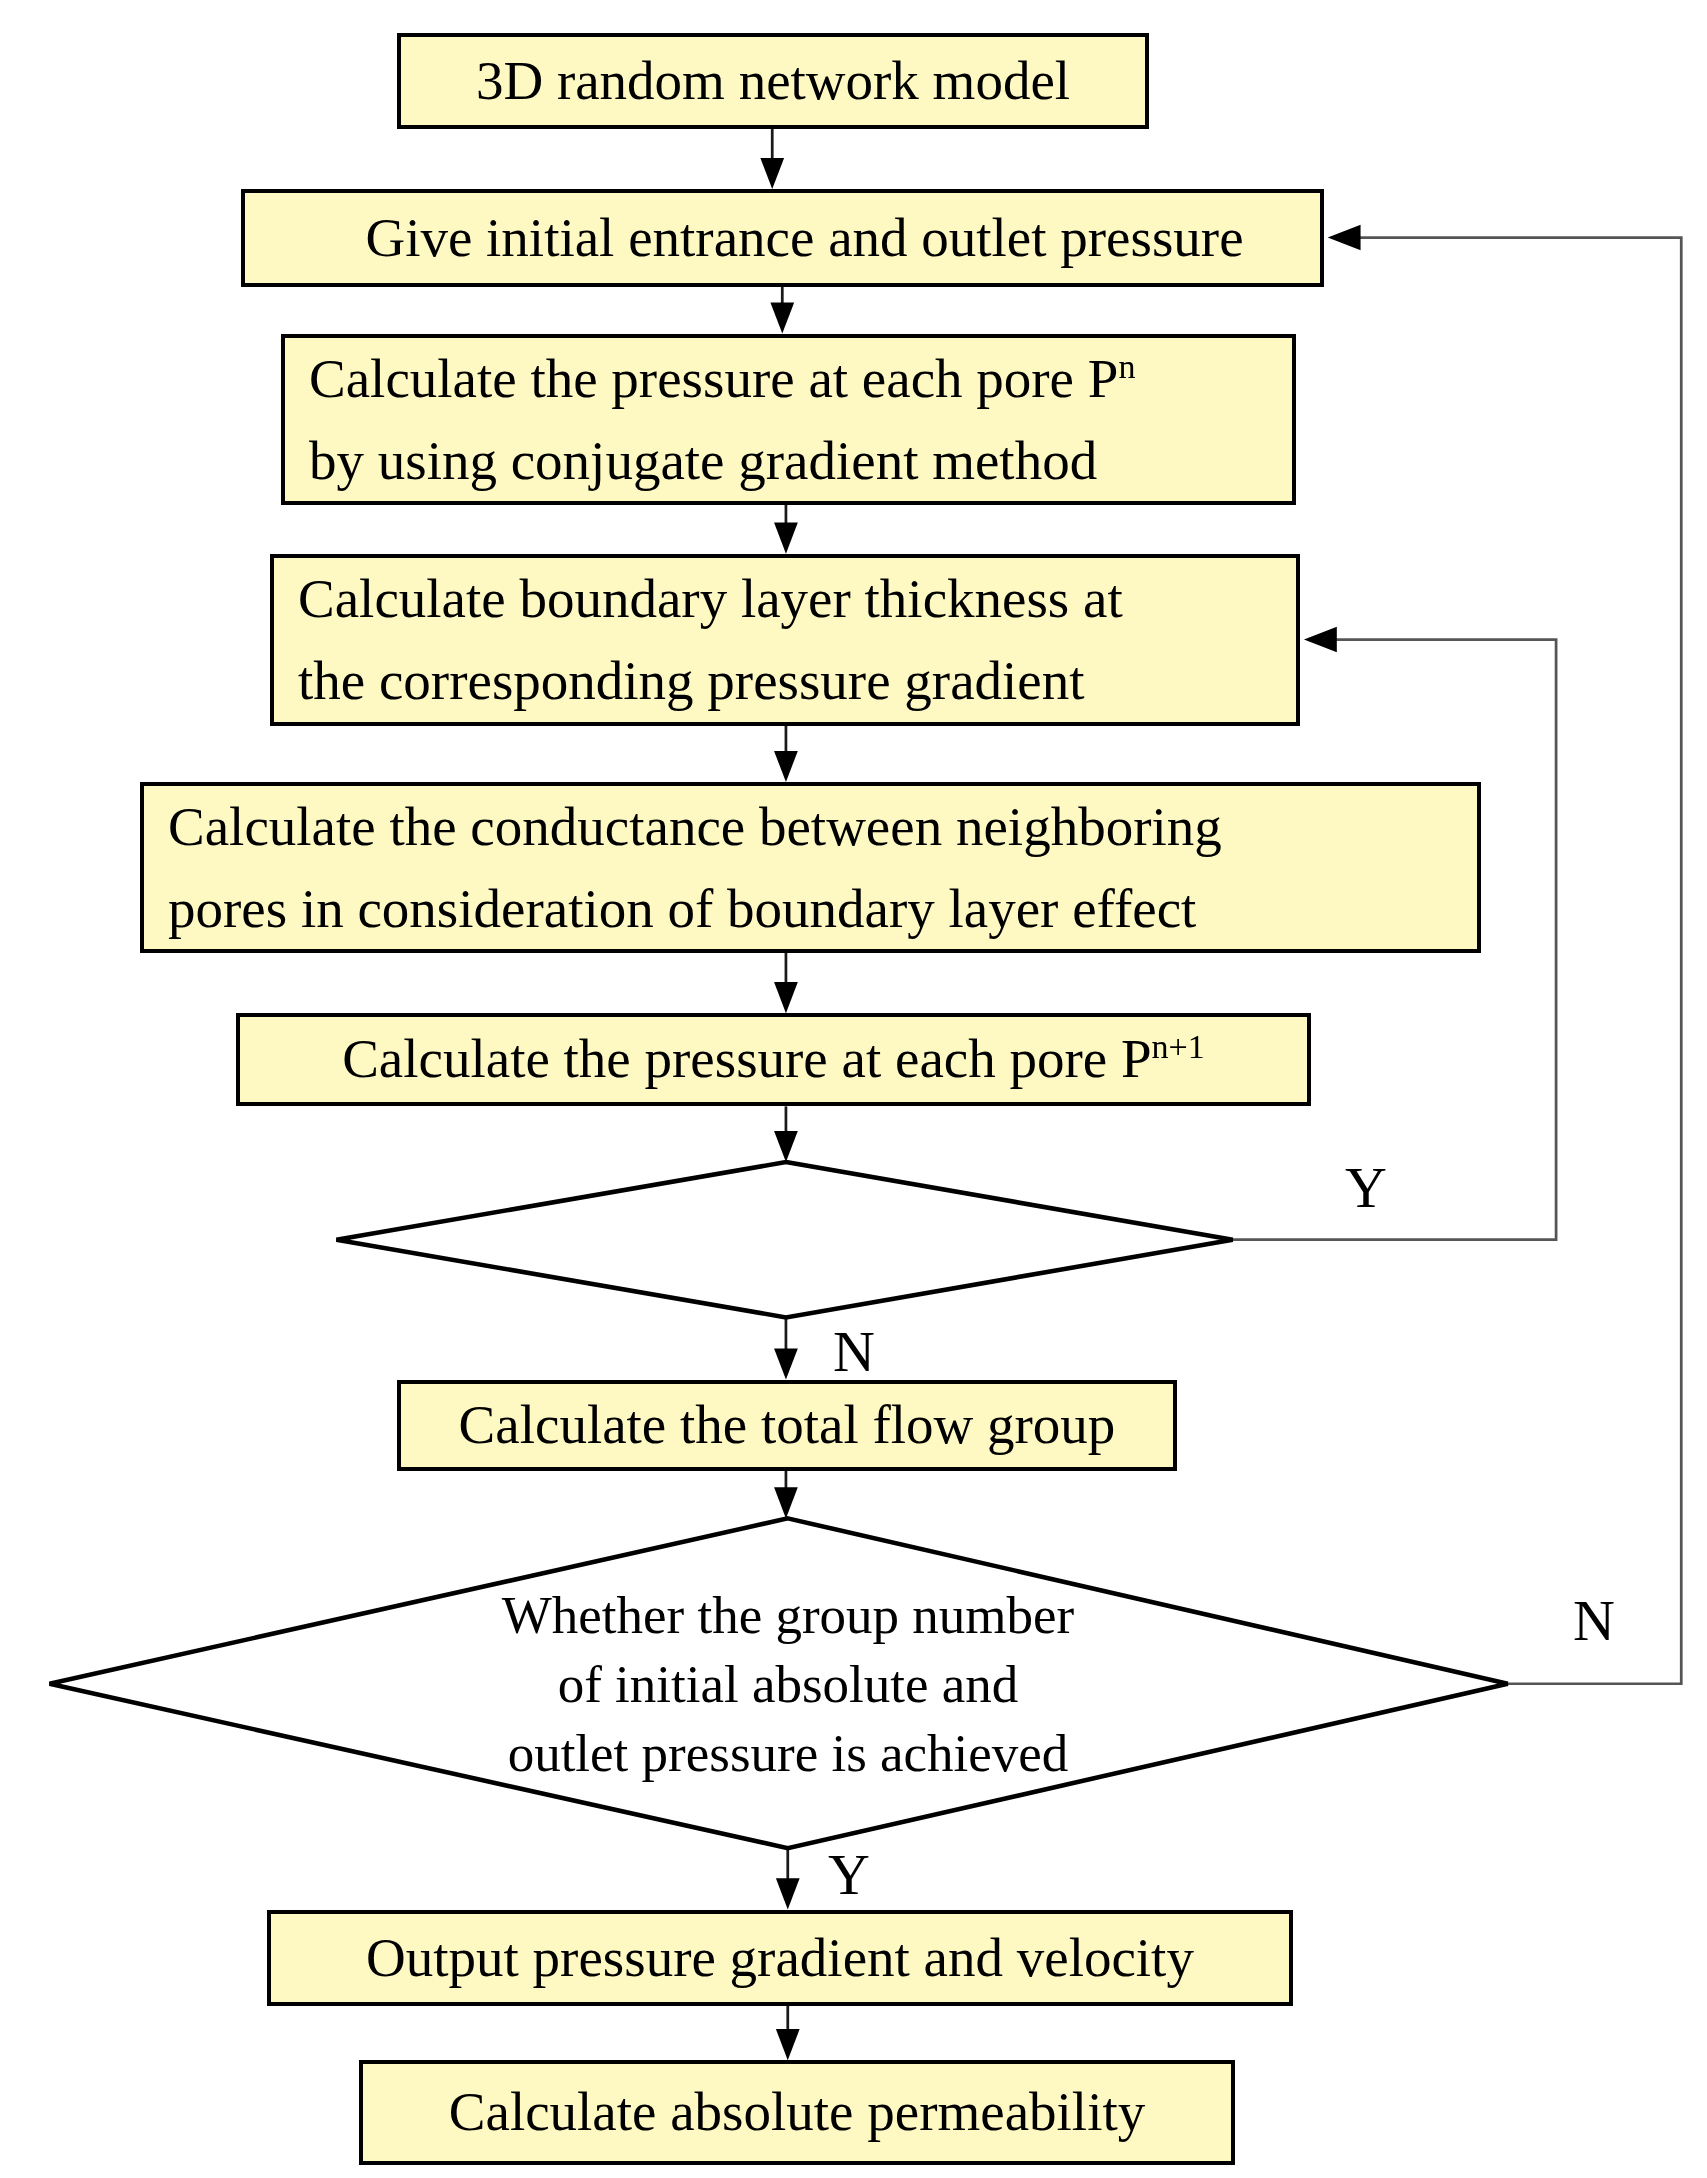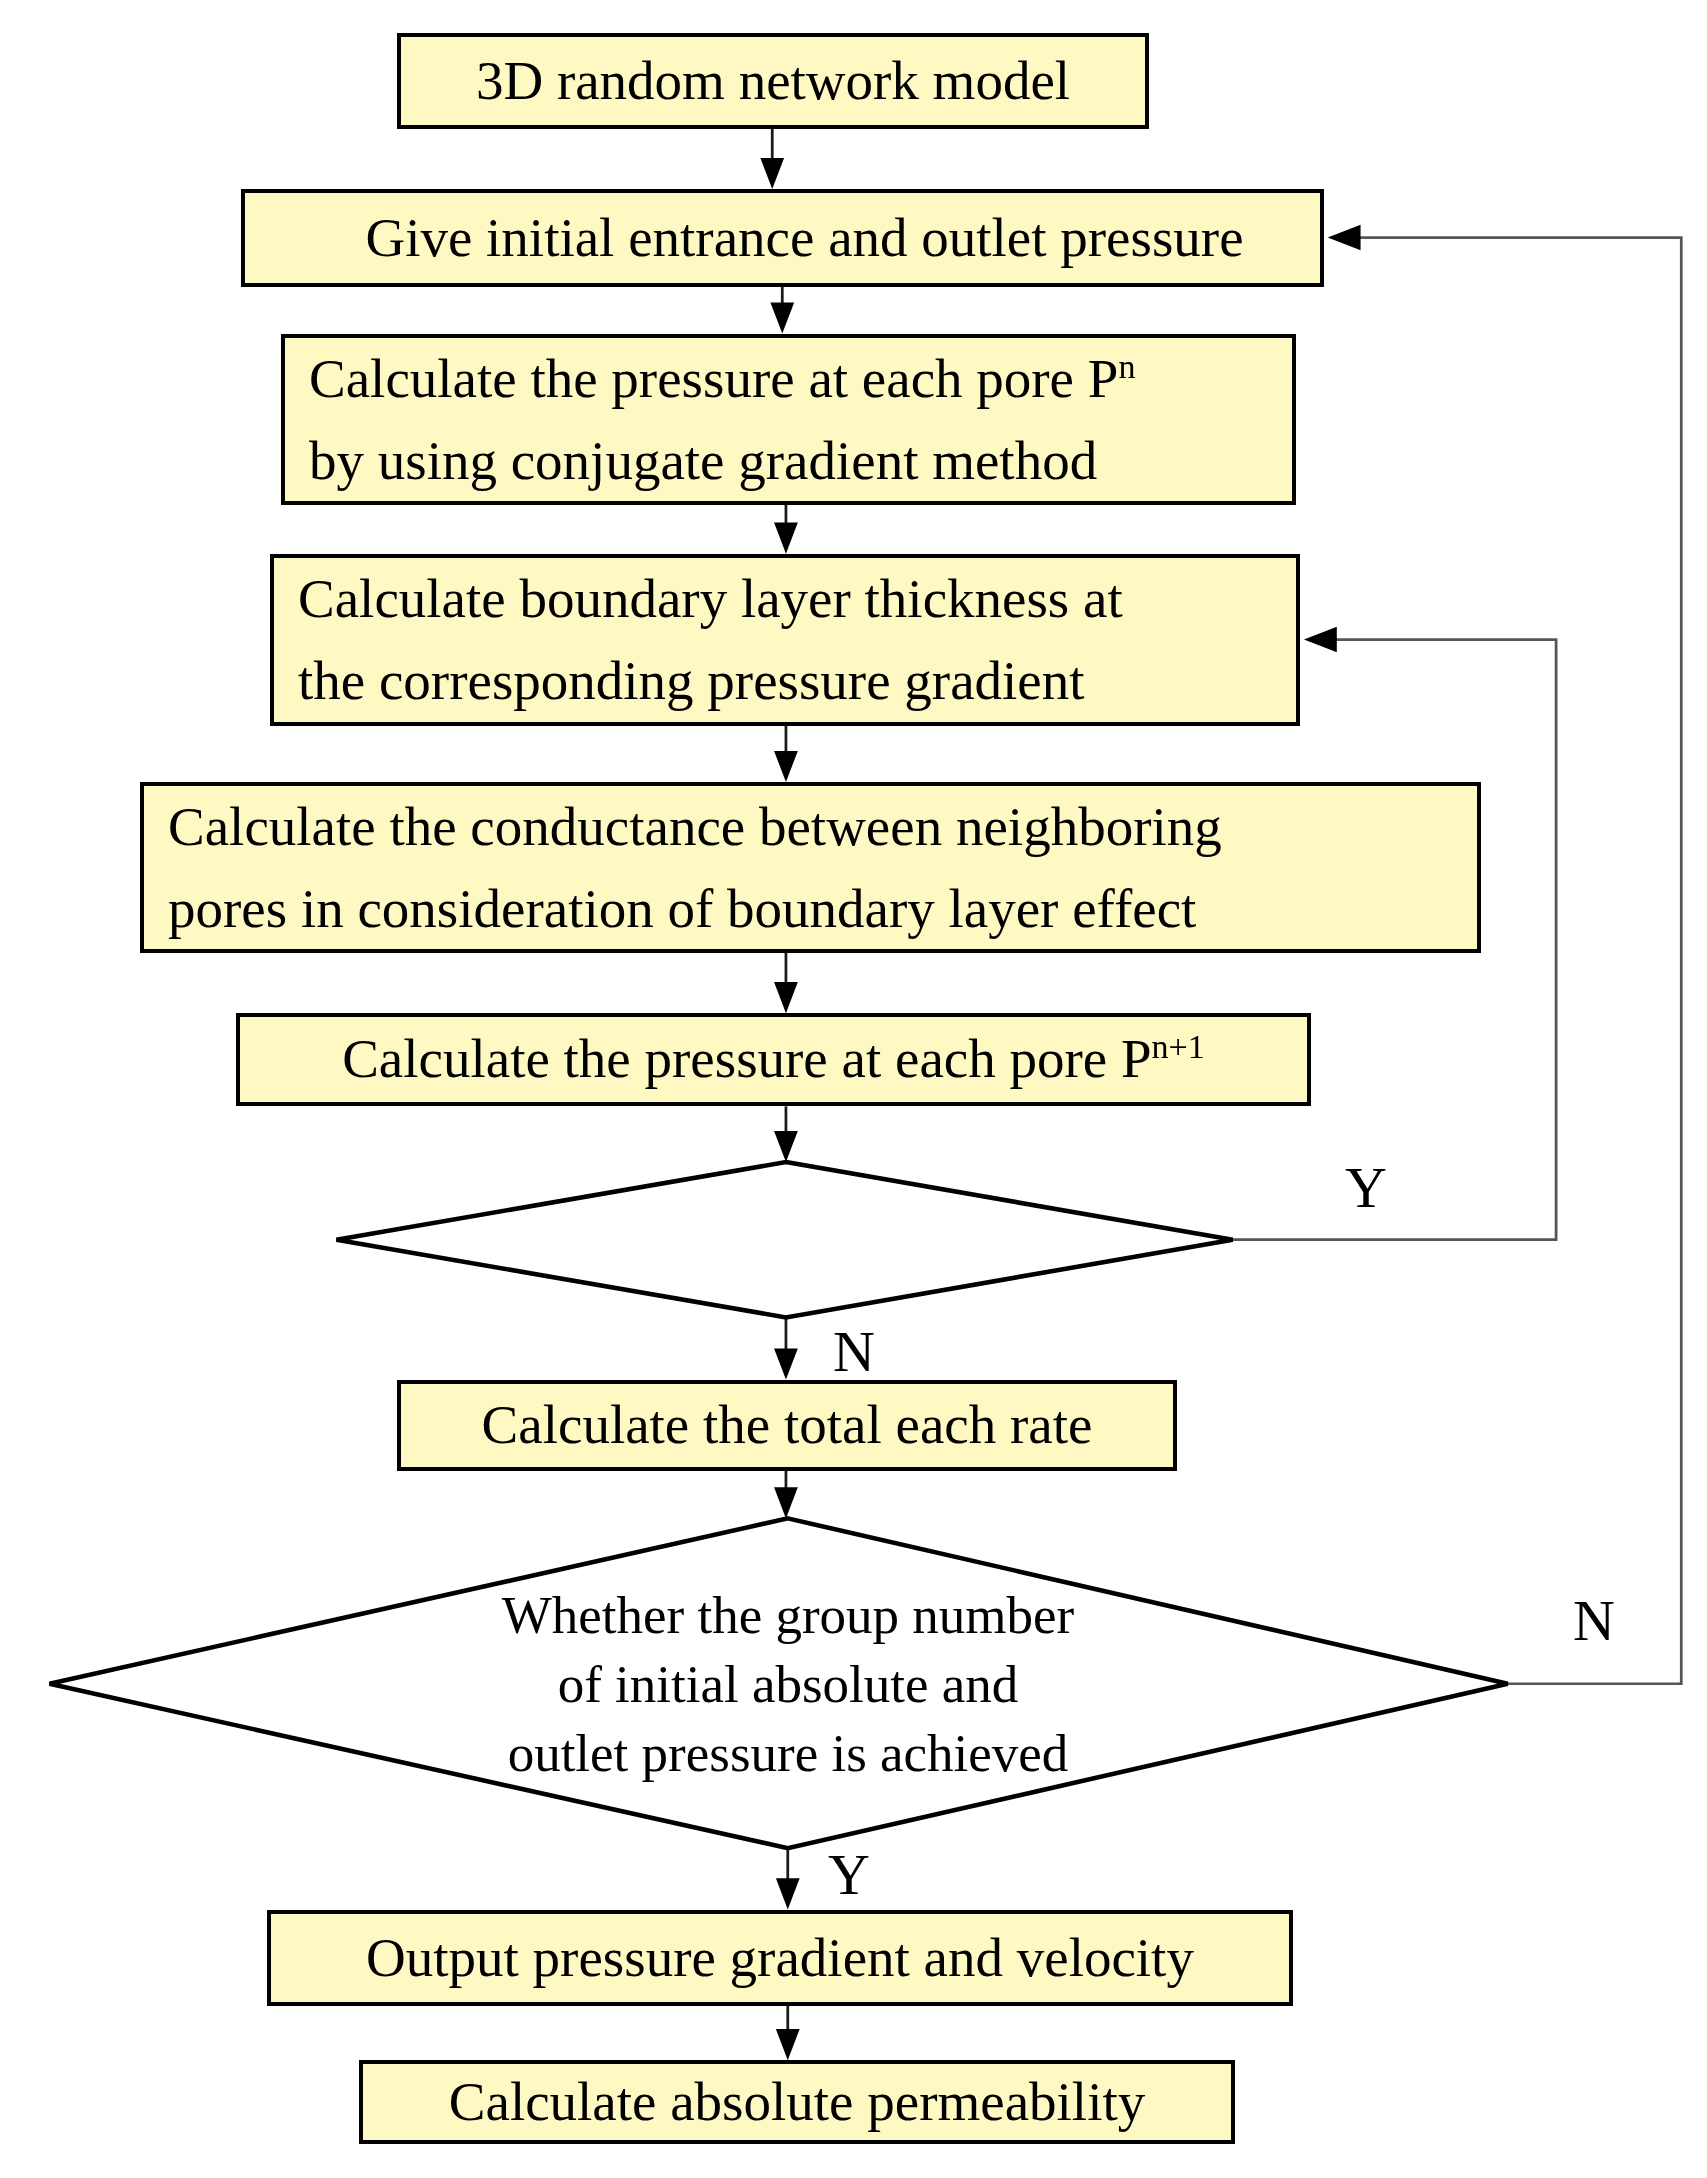--- a/index.html
+++ b/index.html
@@ -119,28 +119,28 @@
   <div class="box leftpad" style="left:140px; top:782px; width:1341px; height:171px;">
     <div class="bline">Calculate the conductance between neighboring</div>
     <div class="bline">pores in consideration of boundary layer effect</div>
   </div>
 
   <div class="box center single" style="left:236px; top:1013px; width:1075px; height:93px;font-family:Liberation Serif, serif;">
     <div class="bline"><span>Calculate the pressure at each pore P</span><sup>n+1</sup></div>
   </div>
 
   <div class="box center single" style="left:397px; top:1380px; width:780px; height:91px;">
-    <div class="bline">Calculate the total each rate</div>
+    <div class="bline">Calculate the total flow group</div>
   </div>
 
   <div class="box center single" style="left:267px; top:1910px; width:1026px; height:96px;">
     <div class="bline">Output pressure gradient and velocity</div>
   </div>
 
-  <div class="box center single" style="left:359px; top:2060px; width:876px; height:84px;justify-content:center;">
+  <div class="box center single" style="left:359px; top:2060px; width:876px; height:105px;justify-content:center;">
     <div class="bline">Calculate absolute permeability</div>
   </div>
 
 
   <div class="dtext" style="left:331px; top:1581px; width:914px;text-align:center;">
     <div>Whether the group number</div>
     <div>of initial absolute and</div>
     <div>outlet pressure is achieved</div>
   </div>
 

